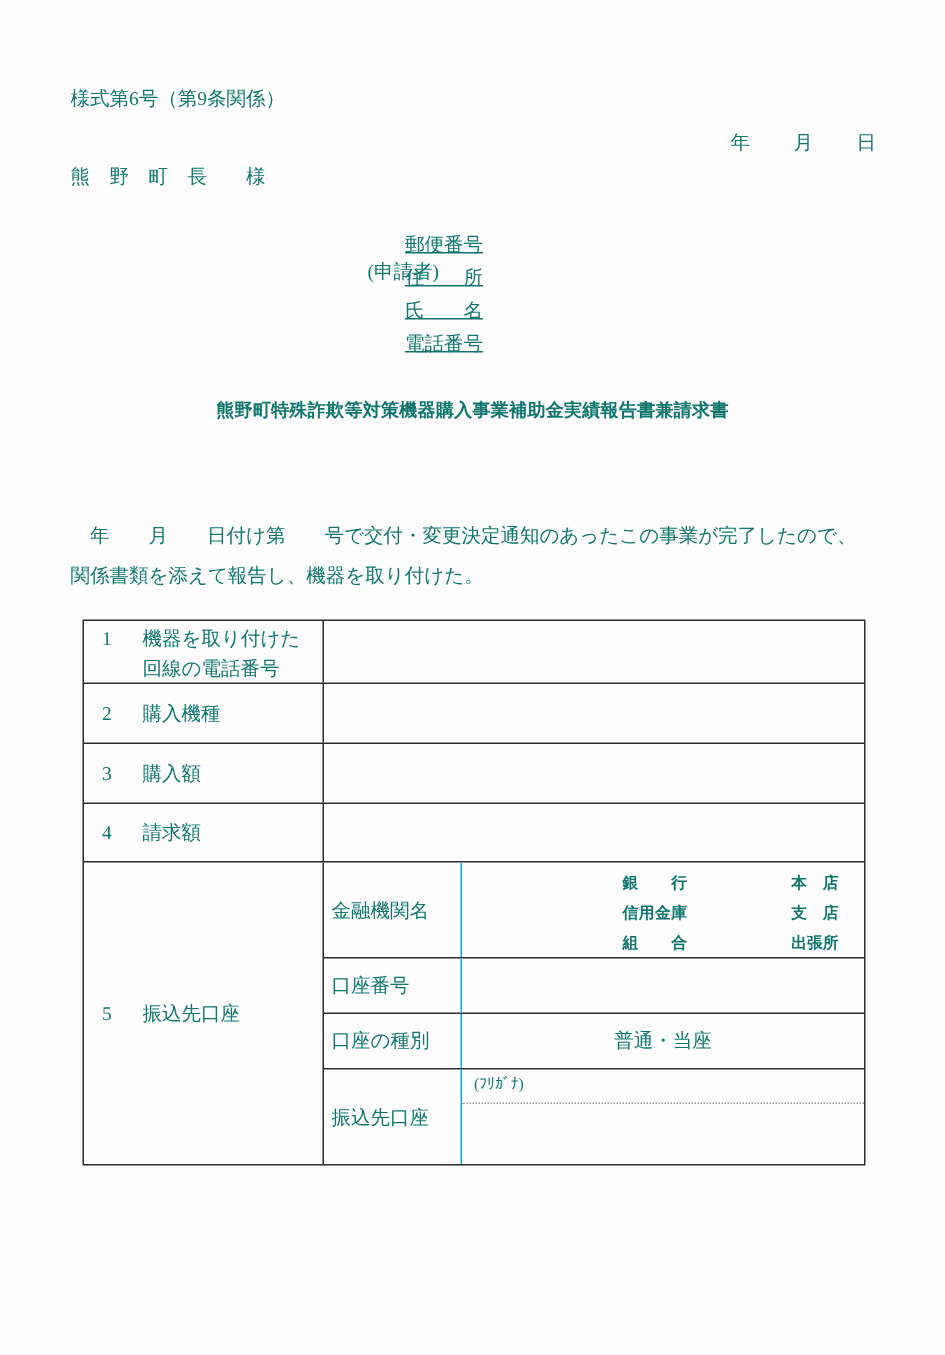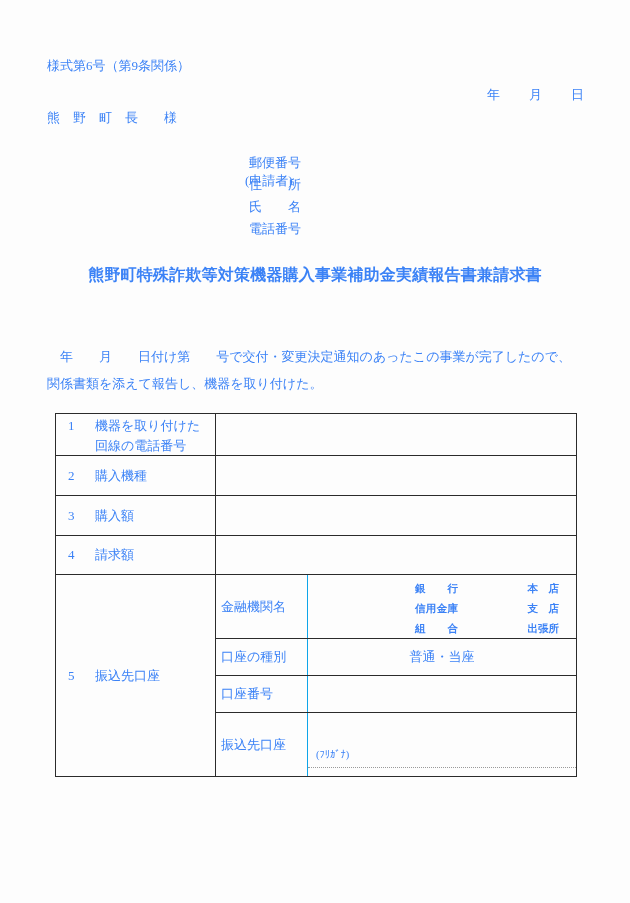--- a/index.html
+++ b/index.html
@@ -6,36 +6,36 @@
     margin: 0;
     padding: 0;
     background: #ffffff;
   }
   .page {
     position: relative;
     width: 630px;
     height: 903px;
     background: #fdfdfd;
     font-family: "Liberation Serif", "DejaVu Serif", serif;
-    color: #3b82f6;
+    color: #0f766e;
     font-size: 13px;
     overflow: hidden;
   }
   .abs { position: absolute; }
 
   .form-number { left: 47px; top: 57px; }
   .date-line   { right: 45px; top: 86px; letter-spacing: 1px; }
   .addressee   { left: 47px; top: 109px; }
   .applicant-label { left: 245px; top: 132px; margin-top: 40px; }
-  .applicant-field { left: 249px; width: 200px; }
+  .applicant-field { left: 270px; width: 200px; text-decoration: underline; }
   .doc-title {
     left: 0; top: 265px; width: 100%;
     text-align: center;
     font-weight: bold;
-    font-size: 16px;
+    font-size: 12px;
     letter-spacing: 0.2px;
   }
   .body-para { left: 47px; top: 343px; width: 545px; line-height: 27px; }
 
   
   .form-table {
     position: absolute;
     left: 55px; top: 413px;
     width: 520px;
     border: 1px solid #2b2b2b;
@@ -102,21 +102,20 @@
     justify-content: center;
     height: 100%;
   }
   .holder { display: flex; flex-direction: column; height: 100%; }
   .furigana {
     height: 23px;
     box-sizing: border-box;
     border-bottom: 1px dotted #9a9a9a;
     font-size: 10.5px;
     padding: 4px 0 0 8px;
-    margin-top: 32px;
   }
   .holder-name { flex: 1 1 auto; }
 </style>
 </head>
 <body>
 
 <div class="page">
 
   <div class="abs form-number">様式第6号（第9条関係）</div>
 
@@ -197,29 +196,29 @@
               <span class="fin-right">支　店</span>
             </div>
             <div class="finline">
               <span class="fin-left">組　合</span>
               <span class="fin-right">出張所</span>
             </div>
           </div>
         </div>
 
         <div class="srow" style="height:37px">
+          <div class="slabel">口座番号</div>
+          <div class="sval"></div>
+        </div>
+
+        <div class="srow" style="height:37px">
           <div class="slabel">口座の種別</div>
           <div class="sval">
             <div class="acct-type">普通・当座</div>
           </div>
-        </div>
-
-        <div class="srow" style="height:37px">
-          <div class="slabel">口座番号</div>
-          <div class="sval"></div>
         </div>
 
         <div class="srow" style="height:63px">
           <div class="slabel">振込先口座</div>
           <div class="sval holder">
             <div class="furigana">(ﾌﾘｶﾞﾅ)</div>
             <div class="holder-name"></div>
           </div>
         </div>
 

